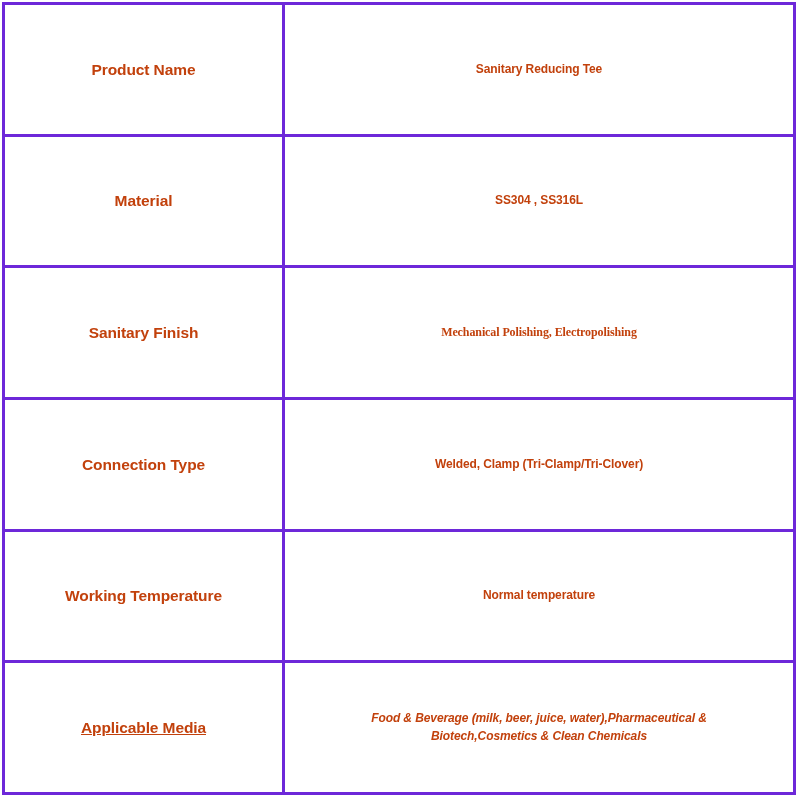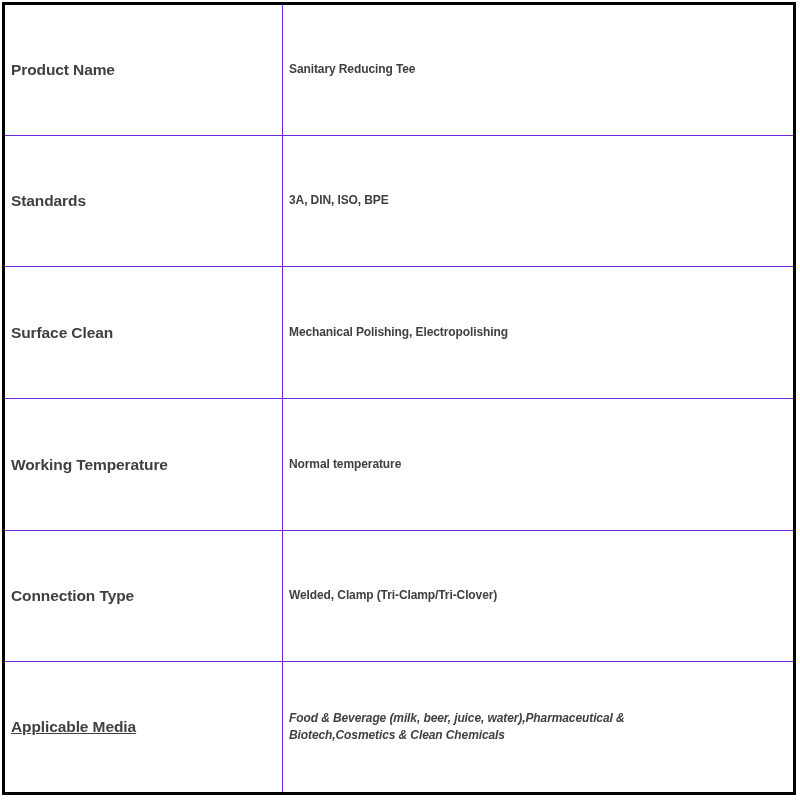--- a/index.html
+++ b/index.html
@@ -25,44 +25,45 @@
     table-layout: fixed;
     border: 3px solid #000000;
     background: #ffffff;
   }
 
   #spec-table tr {
     height: 99.1px;
   }
 
   #spec-table td {
-    border: 1px solid #6d28d9;
+    border: 3px solid #6d28d9;
     padding: 0 6px;
-    text-align: left;
+    text-align: center;
     vertical-align: middle;
-    color: #404040;
+    color: #c2410c;
     font-weight: bold;
     font-stretch: condensed;
     letter-spacing: -0.1px;
   }
 
   td.spec-label {
     width: 265px;
     font-size: 15.5px;
     line-height: 1.25;
   }
 
   td.spec-value {
     font-size: 12px;
     line-height: 1.45;
   }
 
   
   tr.row-offset-value td.spec-value {
     padding-top: 20px;
+    font-family: Liberation Serif, serif;
   }
   tr.row-multiline td.spec-value {
     padding-bottom: 22px;
     font-style: italic;
   }
   tr.row-multiline td.spec-label {
     padding-top: 4px;
     text-decoration: underline;
   }
 
@@ -75,40 +76,40 @@
 <body>
 
 <table id="spec-table">
   <tbody>
 
     <tr>
       <td class="spec-label">Product Name</td>
       <td class="spec-value">Sanitary Reducing Tee</td>
     </tr>
 
-
     <tr>
-      <td class="spec-label">Standards</td>
-      <td class="spec-value">3A, DIN, ISO, BPE</td>
+      <td class="spec-label">Material</td>
+      <td class="spec-value">SS304 , SS316L</td>
     </tr>
 
+
     <tr class="row-offset-value">
-      <td class="spec-label">Surface Clean</td>
+      <td class="spec-label">Sanitary Finish</td>
       <td class="spec-value">Mechanical Polishing, Electropolishing</td>
     </tr>
 
 
     <tr>
-      <td class="spec-label">Working Temperature</td>
-      <td class="spec-value">Normal temperature</td>
+      <td class="spec-label">Connection Type</td>
+      <td class="spec-value">Welded, Clamp (Tri-Clamp/Tri-Clover)</td>
     </tr>
 
     <tr>
-      <td class="spec-label">Connection Type</td>
-      <td class="spec-value">Welded, Clamp (Tri-Clamp/Tri-Clover)</td>
+      <td class="spec-label">Working Temperature</td>
+      <td class="spec-value">Normal temperature</td>
     </tr>
 
     <tr class="row-multiline">
       <td class="spec-label">Applicable Media</td>
       <td class="spec-value">
         <span class="value-line">Food &amp; Beverage (milk, beer, juice, water),Pharmaceutical &amp;</span>
         <span class="value-line">Biotech,Cosmetics &amp; Clean Chemicals</span>
       </td>
     </tr>
 

